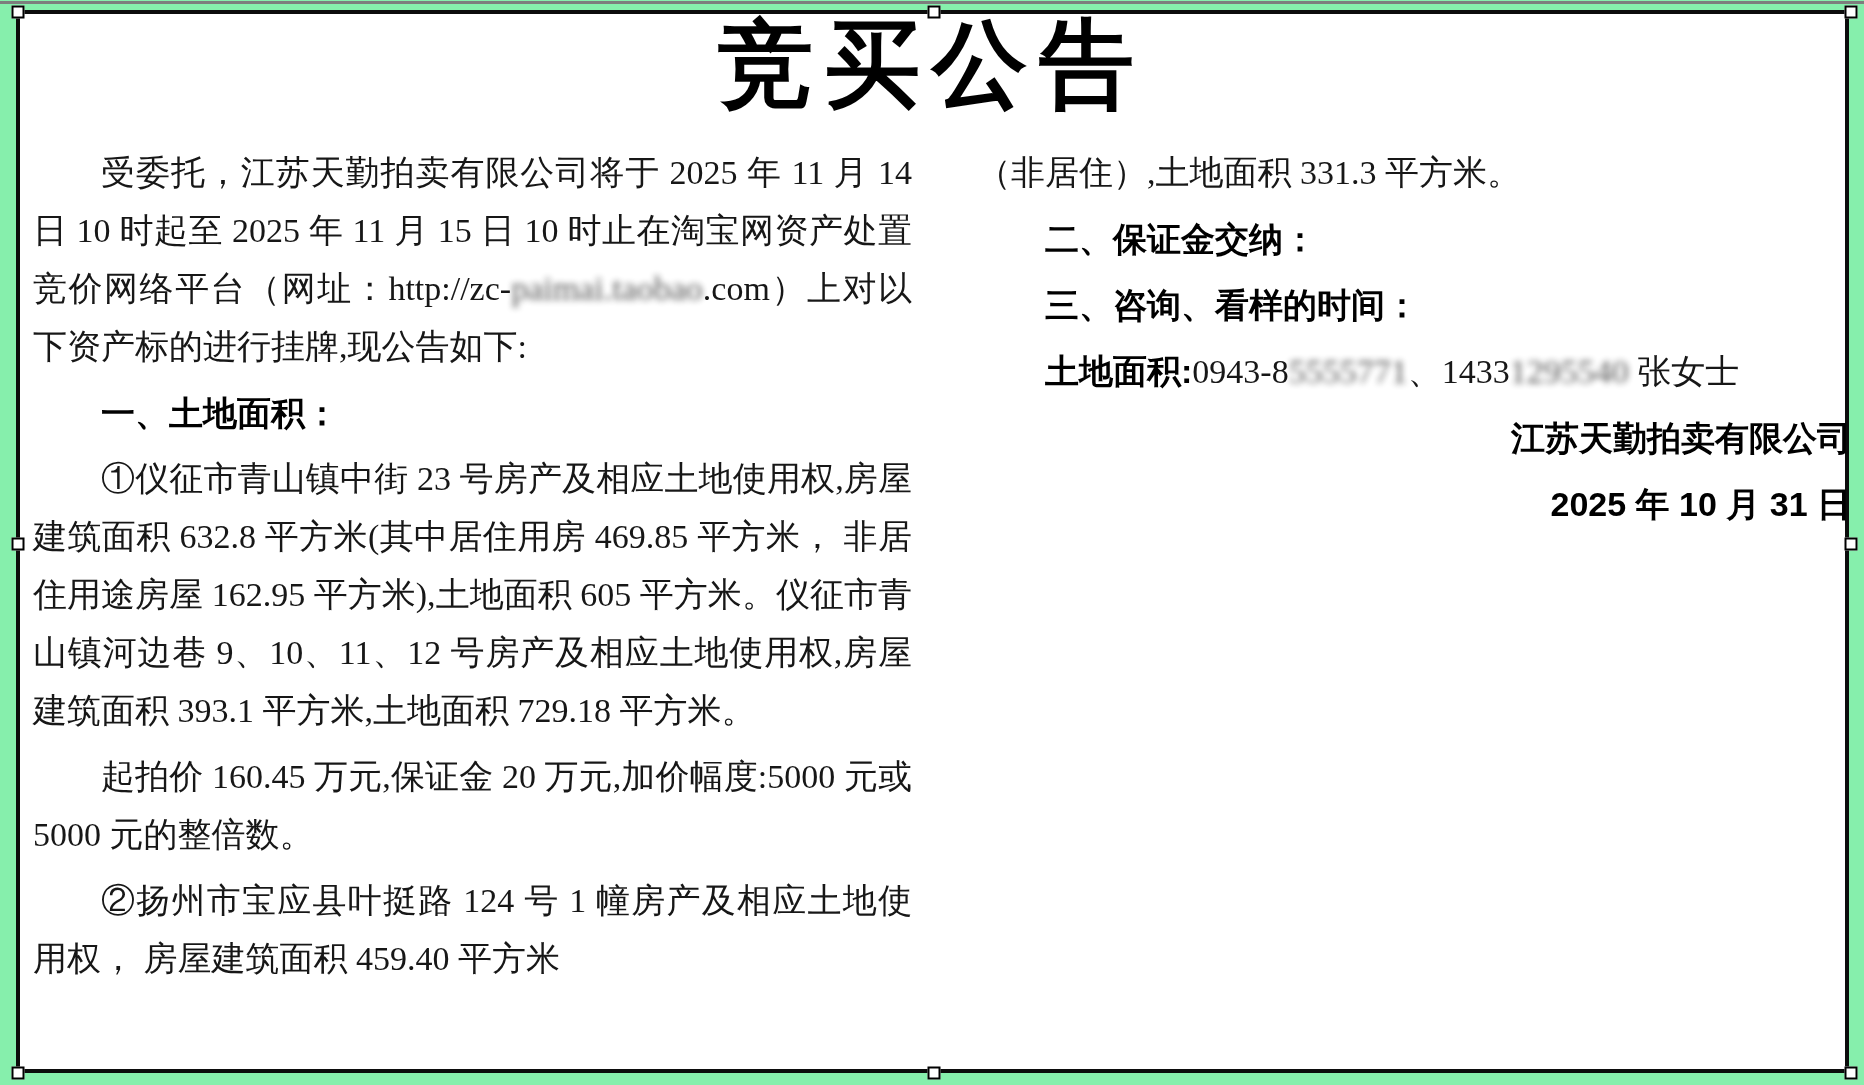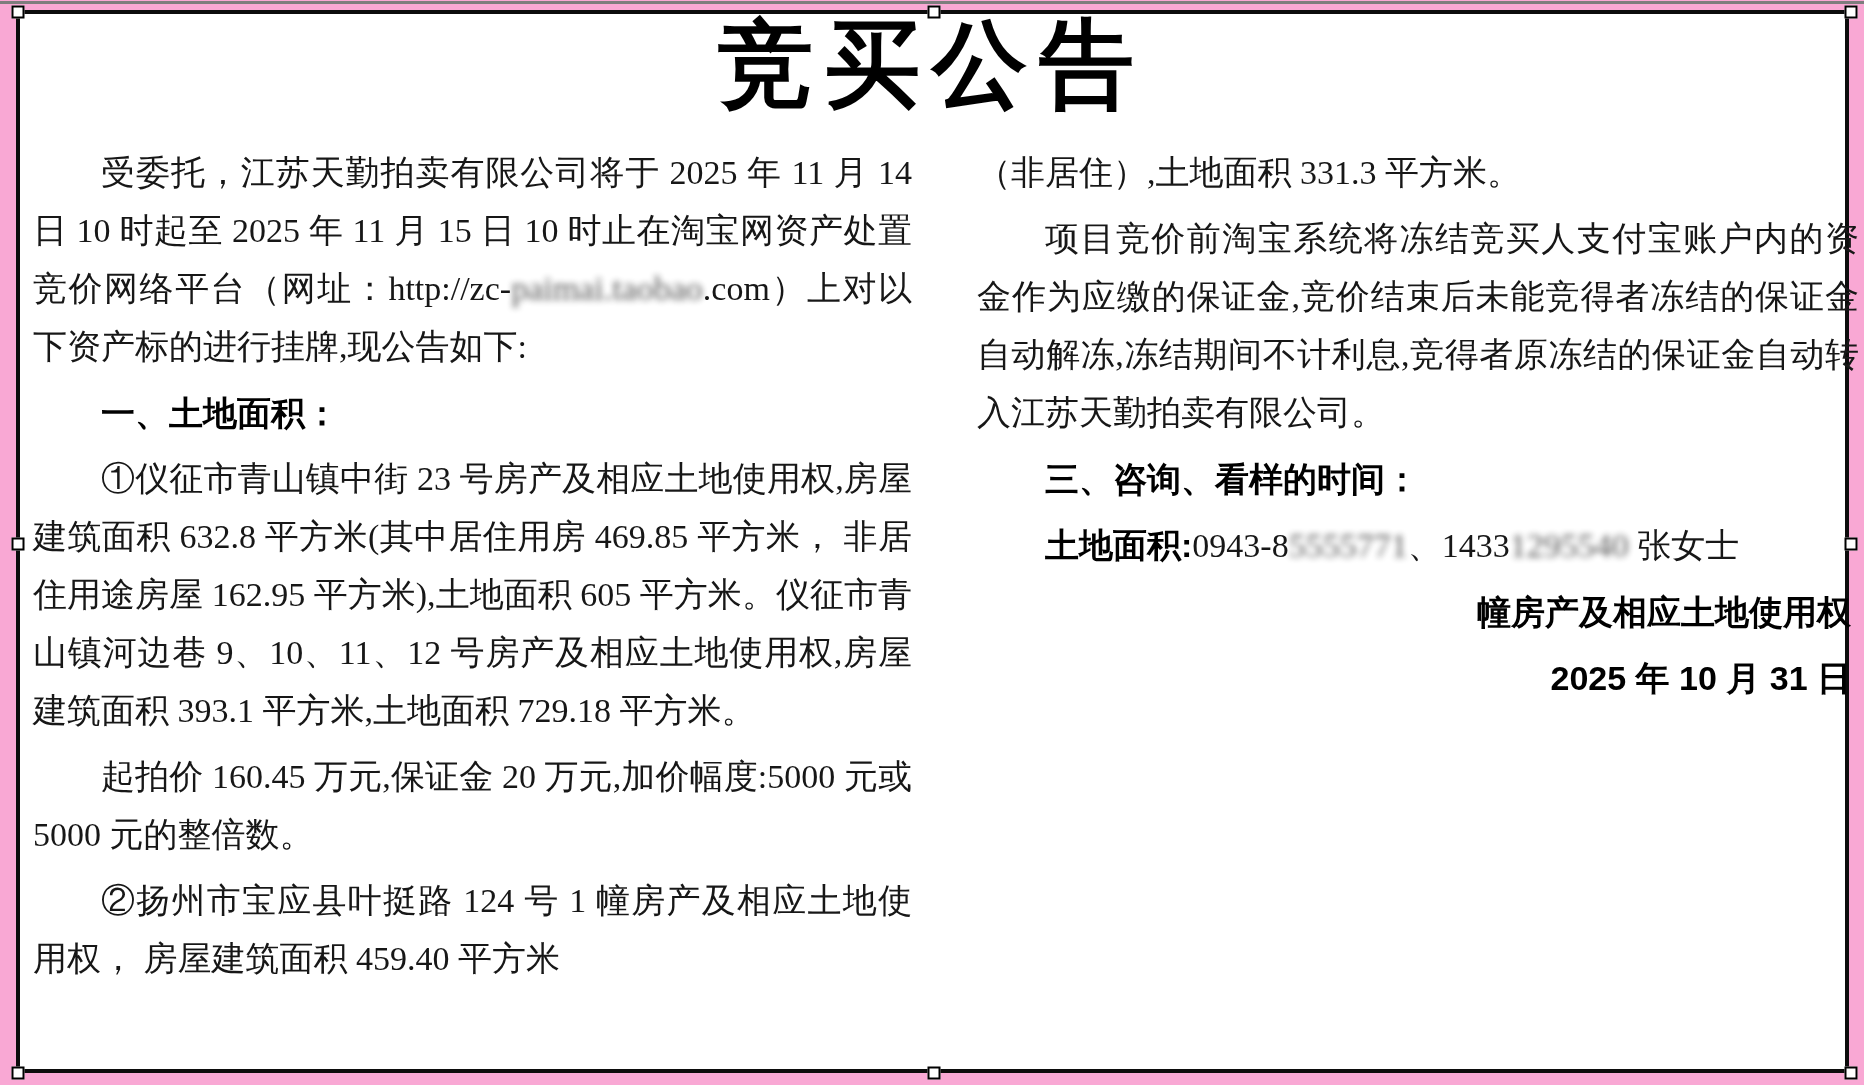--- a/index.html
+++ b/index.html
@@ -1,20 +1,20 @@
 <!DOCTYPE html>
 <html><head>
 <meta charset="utf-8">
 <style>
   html, body { margin: 0; padding: 0; background: #ffffff; }
   .page {
     position: relative;
     width: 1864px;
     height: 1085px;
-    background: #f9a8d4;
+    background: #86efac;
     overflow: hidden;
     font-family: "Liberation Serif", "DejaVu Serif", serif;
     color: #111111;
   }
   .top-rule {
     position: absolute;
     left: 0; top: 1px;
     width: 100%; height: 3px;
     background: #7d7d7d;
   }
@@ -115,20 +115,20 @@
   <div class="col col-left">
     <p class="indent"><span>受委托，江苏天勤拍卖有限公司将于 2025 年 11 月 14 日 10 时起至 2025 年 11 月 15 日 10 时止在淘宝网资产处置竞价网络平台（网址：</span><span>http://zc-</span><span class="blurred">paimai.taobao</span><span>.com</span><span>）上对以下资产标的进行挂牌,现公告如下:</span></p>
     <p class="indent sec-head">一、土地面积：</p>
     <p class="indent">①仪征市青山镇中街 23 号房产及相应土地使用权,房屋建筑面积 632.8 平方米(其中居住用房 469.85 平方米， 非居住用途房屋 162.95 平方米),土地面积 605 平方米。仪征市青山镇河边巷 9、10、11、12 号房产及相应土地使用权,房屋建筑面积 393.1 平方米,土地面积 729.18 平方米。</p>
     <p class="indent">起拍价 160.45 万元,保证金 20 万元,加价幅度:5000 元或 5000 元的整倍数。</p>
     <p class="indent">②扬州市宝应县叶挺路 124 号 1 幢房产及相应土地使用权， 房屋建筑面积 459.40 平方米</p>
   </div>
 
   <div class="col col-right">
     <p>（非居住）,土地面积 331.3 平方米。</p>
-    <p class="indent">项目竞价前淘宝系统将冻结竞买人支付宝账户内的资金作为应缴的保证金,竞价结束后未能竞得者冻结的保证金自动解冻,冻结期间不计利息,竞得者原冻结的保证金自动转入江苏天勤拍卖有限公司。</p>
+    <p class="indent sec-head">二、保证金交纳：</p>
     <p class="indent sec-head">三、咨询、看样的时间：</p>
     <p class="indent"><span class="bold-label">土地面积</span><span class="bold-label">:</span><span>0943-8</span><span class="blurred">5555771</span><span>、</span><span>1433</span><span class="blurred">1295540</span><span> 张女士</span></p>
-    <p class="sign-line">幢房产及相应土地使用权</p>
+    <p class="sign-line">江苏天勤拍卖有限公司</p>
     <p class="sign-line">2025 年 10 月 31 日</p>
   </div>
 
 </div>
 
 </body></html>

